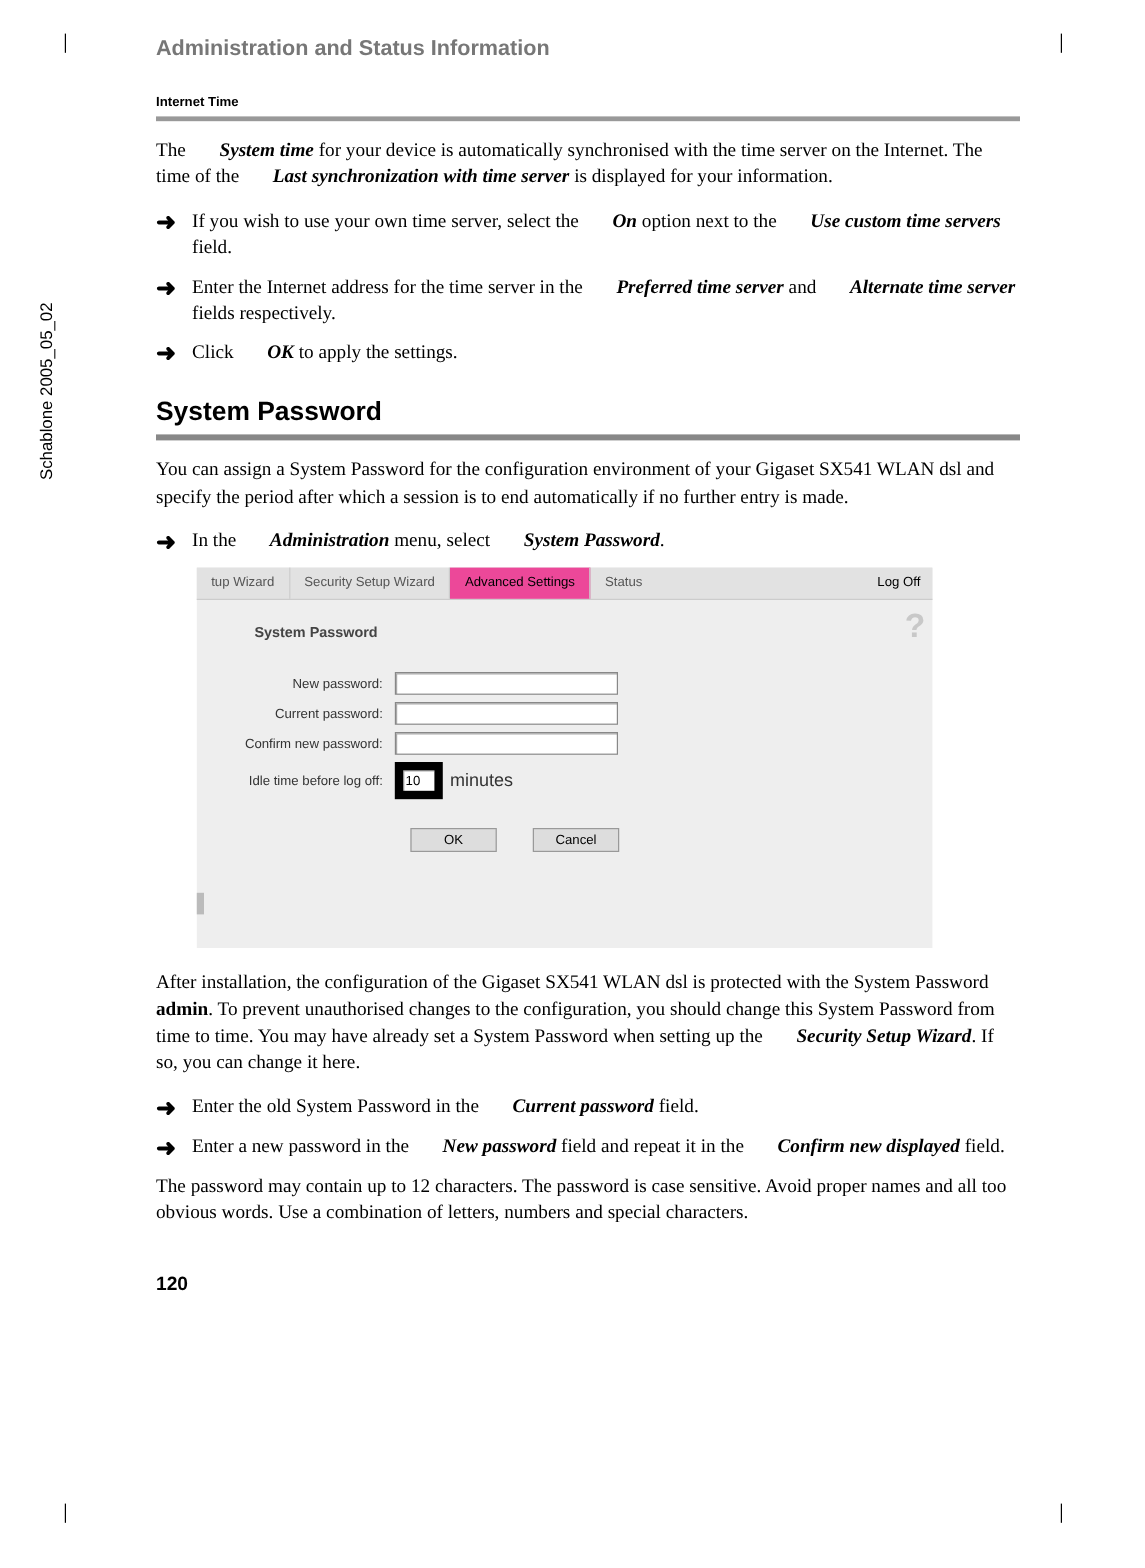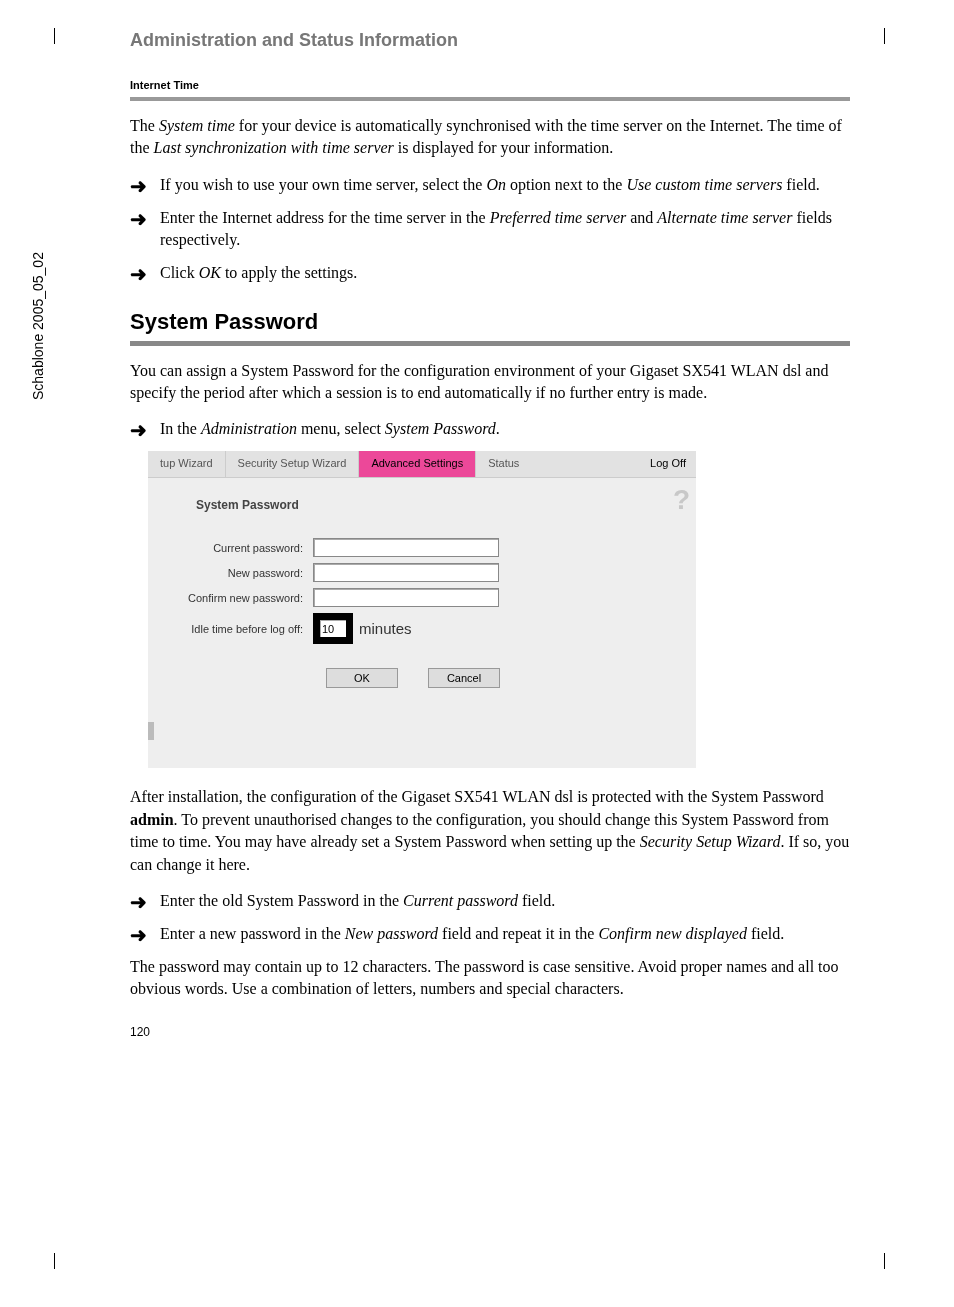--- a/index.html
+++ b/index.html
@@ -82,28 +82,28 @@
     font-size: 20px;
     line-height: 1.1;
     padding-top: 1px;
     font-weight: bold;
   }
   .bullet-text {
     flex: 1;
     font-size: 16px;
     line-height: 1.4;
   }
-  .bold { font-weight: normal; font-style: italic; }
+  .bold { font-weight: bold; font-style: italic; margin-left: 24px; }
   .bold-only { font-weight: bold; }
 
   
   .ui-panel {
     background: #eee;
-    width: 548px;
-    margin: 10px 0 18px 18px;
+    width: 613px;
+    margin: 10px 0 18px 34px;
   }
   .ui-tabs {
     display: flex;
     background: #e2e2e2;
     font-family: Arial, sans-serif;
     font-size: 11px;
     color: #555;
     justify-content: space-between;
     align-items: stretch;
     height: 26px;
@@ -203,23 +203,23 @@
     width: 6px;
     height: 18px;
     background: #bbb;
   }
   .ui-form-area {
     position: relative;
     padding: 10px 0 70px 0;
   }
   .page-number {
     font-family: Arial, sans-serif;
-    font-weight: normal;
-    font-size: 12px;
-    margin-top: 24px;
+    font-weight: bold;
+    font-size: 16px;
+    margin-top: 40px;
   }
   .crop-mark-tl { position:absolute; left:54px; top:28px; width:1px; height:16px; background:#000; }
   .crop-mark-tr { position:absolute; left:884px; top:28px; width:1px; height:16px; background:#000; }
   .crop-mark-bl { position:absolute; left:54px; bottom:38px; width:1px; height:16px; background:#000; }
   .crop-mark-br { position:absolute; left:884px; bottom:38px; width:1px; height:16px; background:#000; }
 </style>
 </head>
 <body>
 
 <div class="crop-mark-tl"></div>
@@ -282,25 +282,25 @@
       <div class="ui-tab" style="border-right:none">Status</div>
       <div class="ui-logoff">Log Off</div>
     </div>
     <div class="ui-top-row">
       <div class="ui-title">System Password</div>
       <div class="help-q">?</div>
     </div>
     <div class="ui-form-area">
       <div class="side-handle"></div>
       <div class="form-row">
+        <div class="form-label">New password:</div>
+        <input class="text-input" type="password" style="">
+      </div>
+      <div class="form-row">
         <div class="form-label">Current password:</div>
-        <input class="text-input" type="password" style="">
-      </div>
-      <div class="form-row">
-        <div class="form-label">New password:</div>
         <input class="text-input" type="password" style="">
       </div>
       <div class="form-row">
         <div class="form-label">Confirm new password:</div>
         <input class="text-input" type="password" style="">
       </div>
       <div class="form-row">
         <div class="form-label">Idle time before log off:</div>
         <input class="small-input" type="text" value="10" style="">
         <span class="unit-label">minutes</span>

